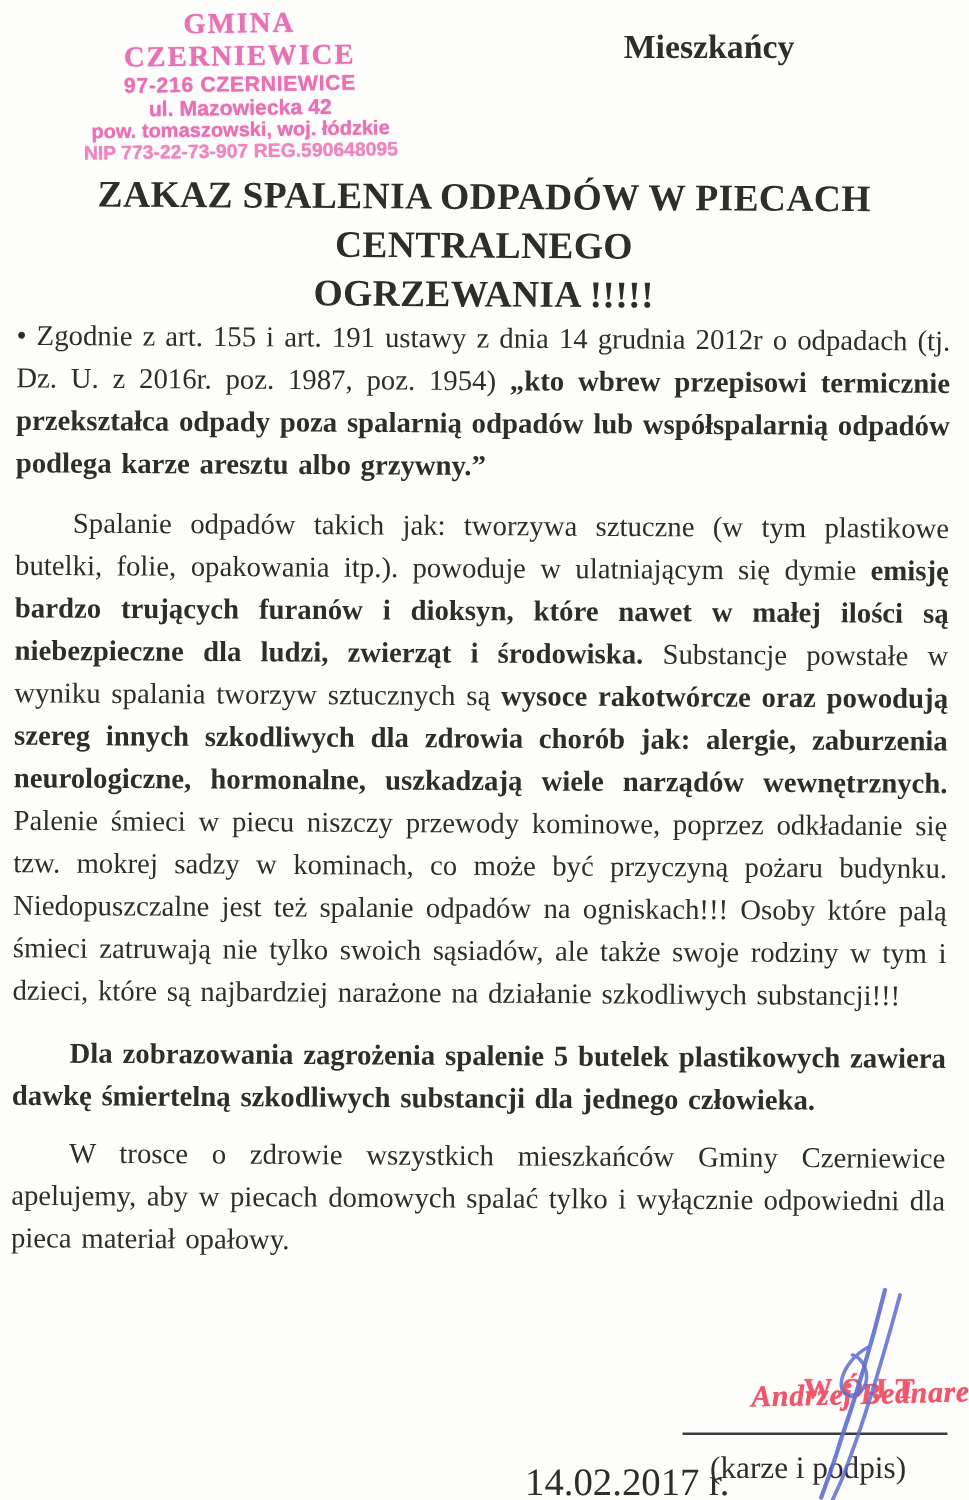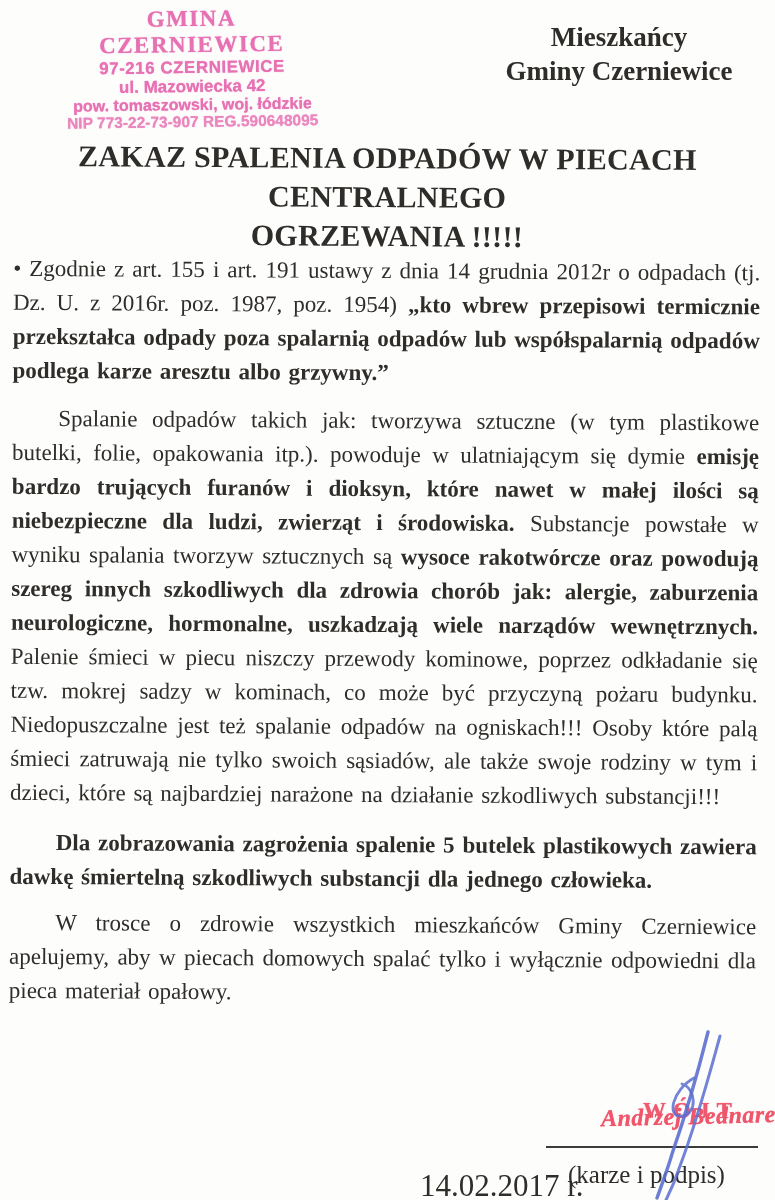--- a/index.html
+++ b/index.html
@@ -18,21 +18,21 @@
     text-shadow:0 0 1px var(--stamp_pink,#e668ae);
     opacity:.93;
   }
   .stamp .s1{font-family:"Liberation Serif",serif;font-weight:bold;font-size:23px;letter-spacing:1.5px;}
   .stamp .s2{font-family:"Liberation Sans",sans-serif;font-weight:bold;font-size:17px;letter-spacing:.5px;}
   .stamp .s3{font-family:"Liberation Sans",sans-serif;font-weight:bold;font-size:17px;}
   .stamp .s4{font-family:"Liberation Sans",sans-serif;font-weight:bold;font-size:16px;}
   .stamp .s5{font-family:"Liberation Sans",sans-serif;font-weight:bold;font-size:15.5px;opacity:.85;}
   .addressee{
     position:absolute;right:36px;top:20px;width:240px;
-    text-align:center;font-weight:bold;font-size:27px;line-height:34px;
+    text-align:left;font-weight:bold;font-size:27px;line-height:34px;
   }
   
   .scan-tilt{position:absolute;left:0;top:0;width:775px;height:1200px;
     transform:rotate(0.35deg);transform-origin:40px 140px;}
   .doc-title{
     position:absolute;left:20px;top:136px;width:735px;
     text-align:center;font-weight:bold;font-size:30px;line-height:39px;
     letter-spacing:.3px;
   }
   .para{
@@ -72,21 +72,20 @@
 <div class="stamp">
   <div class="s1">GMINA CZERNIEWICE</div>
   <div class="s2">97-216 CZERNIEWICE</div>
   <div class="s3">ul. Mazowiecka 42</div>
   <div class="s4">pow. tomaszowski, woj. łódzkie</div>
   <div class="s5">NIP 773-22-73-907 REG.590648095</div>
 </div>
 
 <div class="addressee">
   <div>Mieszkańcy</div>
-  <div>Gminy Czerniewice</div>
 </div>
 
 <div class="scan-tilt">
   <div class="doc-title">
     <div>ZAKAZ SPALENIA ODPADÓW W PIECACH CENTRALNEGO</div>
     <div>OGRZEWANIA !!!!!</div>
   </div>
 
   <div class="para p-legal"><span>• Zgodnie z art. 155 i art. 191 ustawy z dnia 14 grudnia 2012r o odpadach (tj. Dz. U. z 2016r. poz. 1987, poz. 1954) </span><b>„kto wbrew przepisowi termicznie przekształca odpady poza spalarnią odpadów lub współspalarnią odpadów podlega karze aresztu albo grzywny.”</b></div>
   <div class="para p-main"><span>Spalanie odpadów takich jak: tworzywa sztuczne (w tym plastikowe butelki, folie, opakowania itp.). powoduje w ulatniającym się  dymie </span><b>emisję bardzo trujących furanów i dioksyn, które nawet w małej ilości są niebezpieczne dla ludzi, zwierząt i środowiska.</b><span> Substancje powstałe w wyniku spalania tworzyw sztucznych są </span><b>wysoce rakotwórcze oraz powodują szereg innych szkodliwych dla zdrowia chorób jak: alergie, zaburzenia neurologiczne, hormonalne, uszkadzają wiele narządów wewnętrznych.</b><span> Palenie śmieci w piecu niszczy przewody kominowe, poprzez odkładanie się tzw. mokrej sadzy w kominach, co może być przyczyną pożaru budynku. Niedopuszczalne jest też spalanie odpadów na ogniskach!!! Osoby które palą śmieci zatruwają nie tylko swoich sąsiadów, ale także swoje rodziny w tym i dzieci, które są najbardziej narażone na działanie szkodliwych substancji!!!</span></div>

